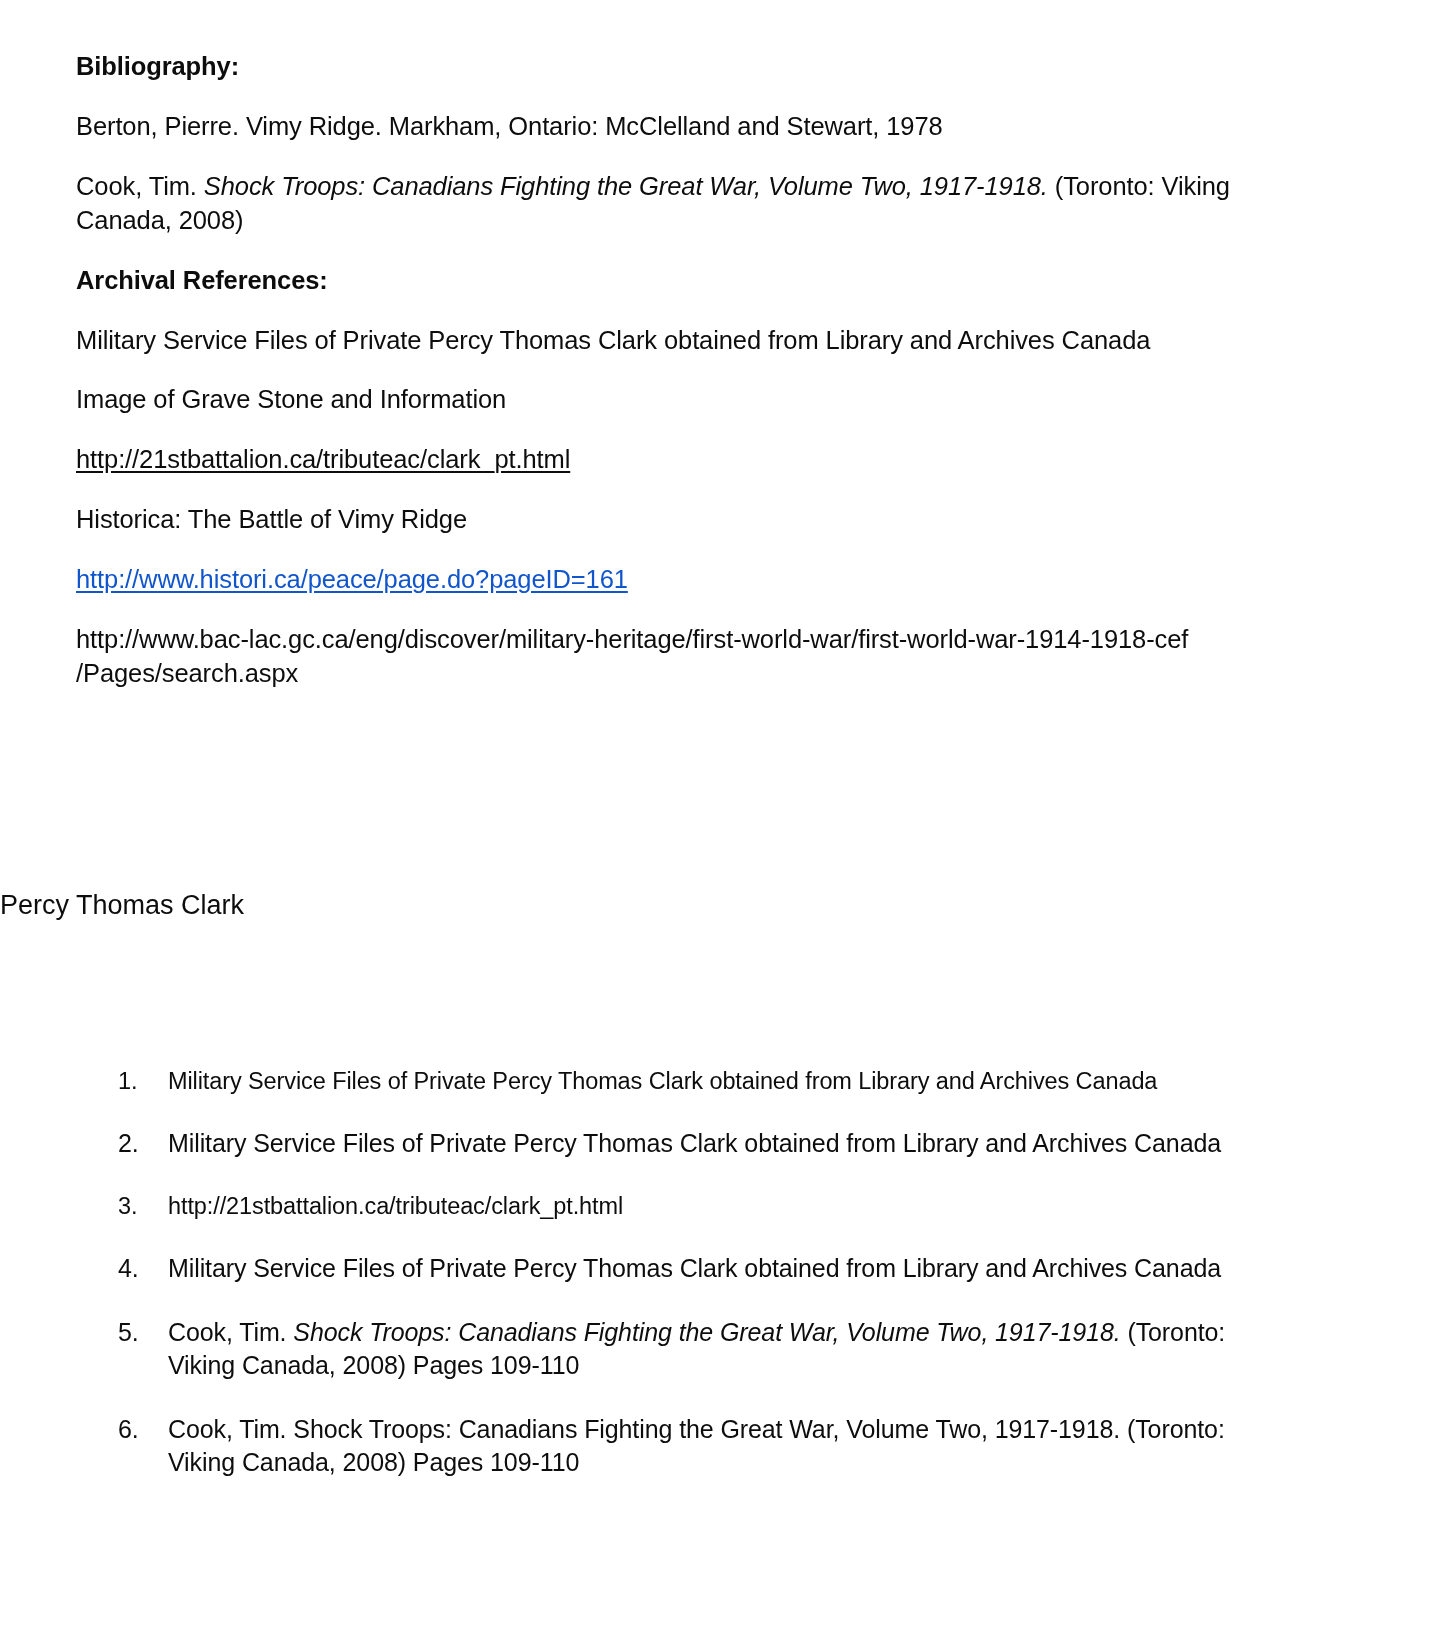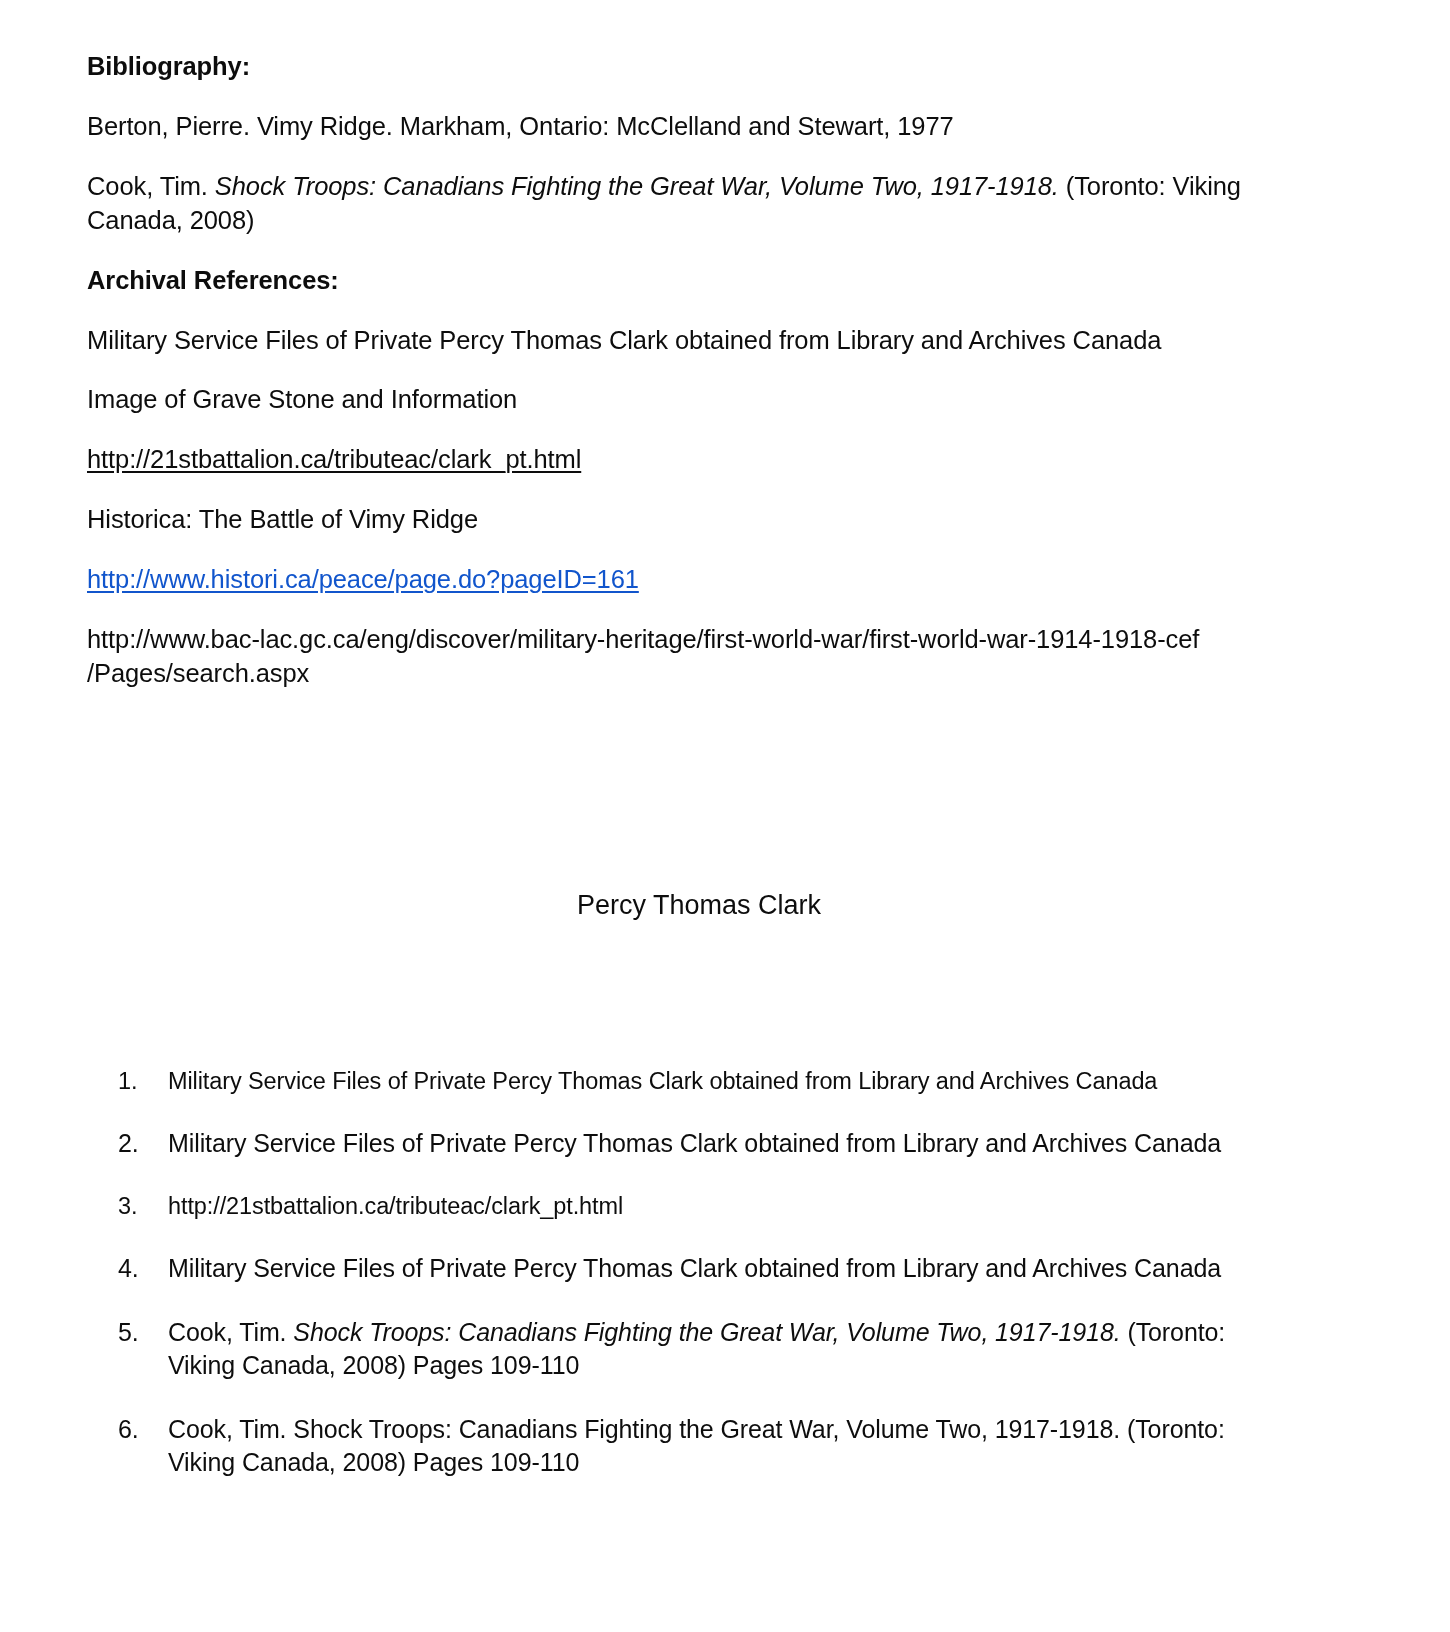--- a/index.html
+++ b/index.html
@@ -20,21 +20,20 @@
     background: #ffffff;
     overflow: hidden;
     box-sizing: border-box;
     padding: 0;
   }
   .body-col {
     position: absolute;
     left: 76px;
     top: 50px;
     width: 1190px;
-    margin-left: 11px;
   }
 
   
   .para {
     font-size: 25.5px;
     line-height: 1.33;
     margin: 0 0 26px 0;
     letter-spacing: -0.1px;
     color: #0d0d0d;
   }
@@ -54,24 +53,23 @@
     text-underline-offset: 3px;
   }
   .para.wrap-url {
     word-break: break-word;
   }
   .gap-md { margin-bottom: 26px; }
 
   
   .center-block {
     position: absolute;
-    left: 8px;
+    left: 0;
     right: 0;
     top: 888px;
-    text-align: center;
   }
   .doc-title {
     font-size: 27px;
     line-height: 1.3;
     color: #0d0d0d;
     margin: 0 0 34px 0;
     font-weight: normal;
     padding-right: 60px;
   }
   .doc-subtitle {
@@ -117,21 +115,21 @@
 </style>
 </head>
 <body>
 
 <div class="page">
 
   <div class="body-col">
 
     <p class="para heading gap-md">Bibliography:</p>
 
-    <p class="para gap-md">Berton, Pierre. Vimy Ridge. Markham, Ontario: McClelland and Stewart, 1977</p>
+    <p class="para gap-md">Berton, Pierre. Vimy Ridge. Markham, Ontario: McClelland and Stewart, 1978</p>
 
     <p class="para gap-md">
       <span>Cook, Tim. </span><span class="it">Shock Troops: Canadians Fighting the Great War, Volume Two, 1917-1918.</span><span> (Toronto: Viking Canada, 2008)</span>
     </p>
 
     <p class="para heading gap-md">Archival References:</p>
 
     <p class="para gap-md">Military Service Files of Private Percy Thomas Clark obtained from Library and Archives Canada</p>
 
 

